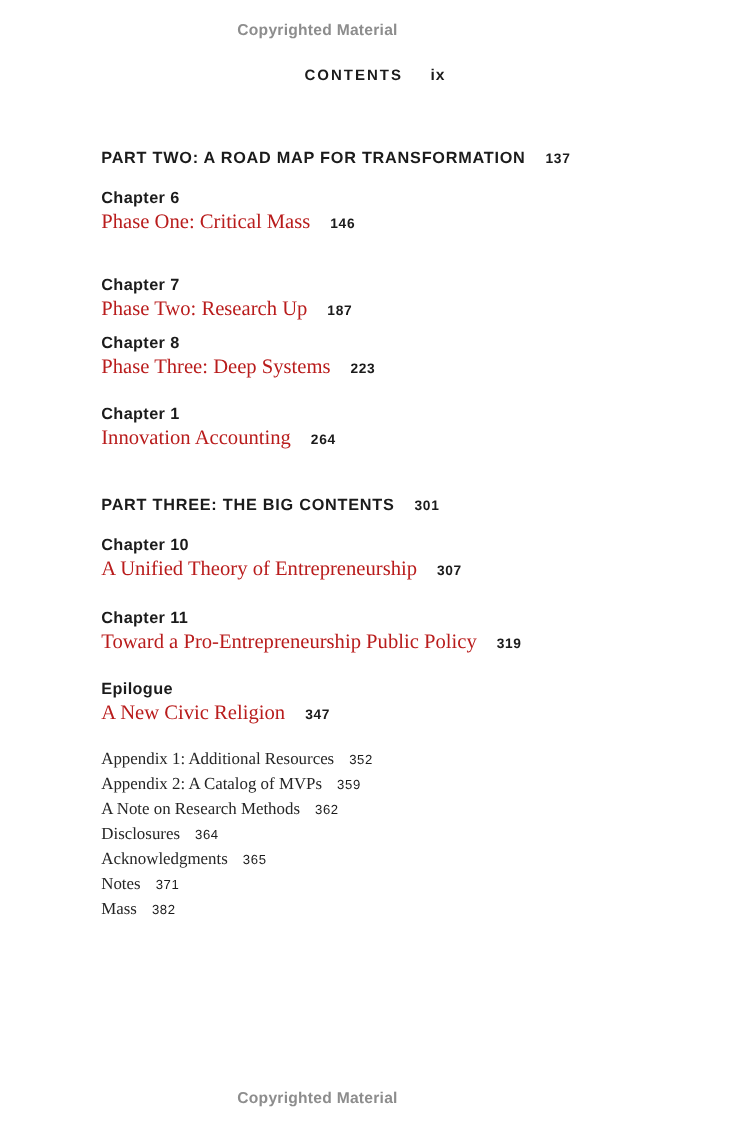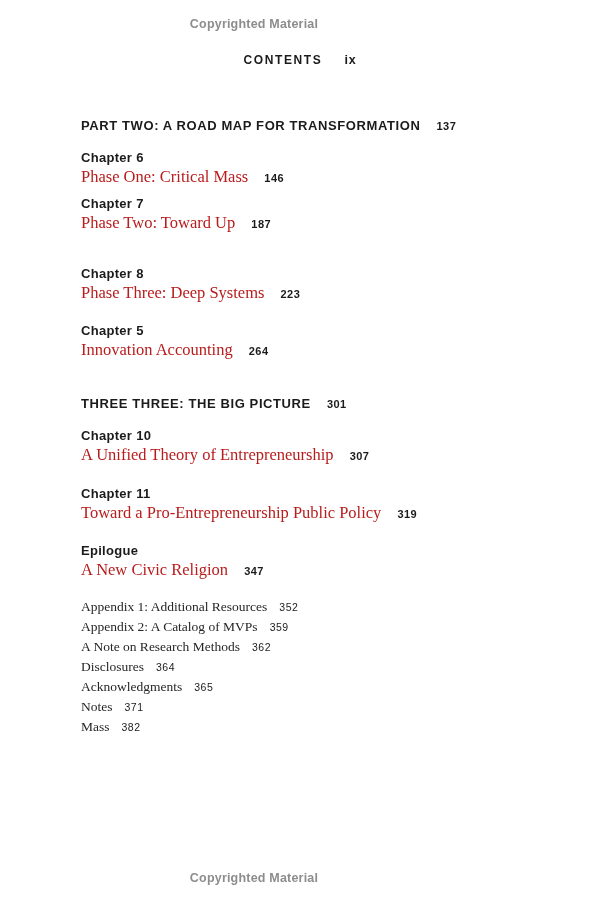--- a/index.html
+++ b/index.html
@@ -101,37 +101,37 @@
 
   <div class="part" style="top:118px">
     <span>PART TWO: A ROAD MAP FOR TRANSFORMATION</span><span class="pagenum">137</span>
   </div>
 
   <div class="chapter" style="top:150px">
     <div class="ch-label">Chapter 6</div>
     <div class="ch-title-line"><span class="ch-title">Phase One: Critical Mass</span><span class="pagenum">146</span></div>
   </div>
 
-  <div class="chapter" style="top:196px">
+  <div class="chapter" style="top:220px">
     <div class="ch-label">Chapter 7</div>
-    <div class="ch-title-line"><span class="ch-title">Phase Two: Toward Up</span><span class="pagenum">187</span></div>
+    <div class="ch-title-line"><span class="ch-title">Phase Two: Research Up</span><span class="pagenum">187</span></div>
   </div>
 
   <div class="chapter" style="top:266px">
     <div class="ch-label">Chapter 8</div>
     <div class="ch-title-line"><span class="ch-title">Phase Three: Deep Systems</span><span class="pagenum">223</span></div>
   </div>
 
   <div class="chapter" style="top:323px">
-    <div class="ch-label">Chapter 5</div>
+    <div class="ch-label">Chapter 1</div>
     <div class="ch-title-line"><span class="ch-title">Innovation Accounting</span><span class="pagenum">264</span></div>
   </div>
 
   <div class="part" style="top:396px">
-    <span>THREE THREE: THE BIG PICTURE</span><span class="pagenum">301</span>
+    <span>PART THREE: THE BIG CONTENTS</span><span class="pagenum">301</span>
   </div>
 
   <div class="chapter" style="top:428px">
     <div class="ch-label">Chapter 10</div>
     <div class="ch-title-line"><span class="ch-title">A Unified Theory of Entrepreneurship</span><span class="pagenum">307</span></div>
   </div>
 
   <div class="chapter" style="top:486px">
     <div class="ch-label">Chapter 11</div>
     <div class="ch-title-line"><span class="ch-title">Toward a Pro-Entrepreneurship Public Policy</span><span class="pagenum">319</span></div>

